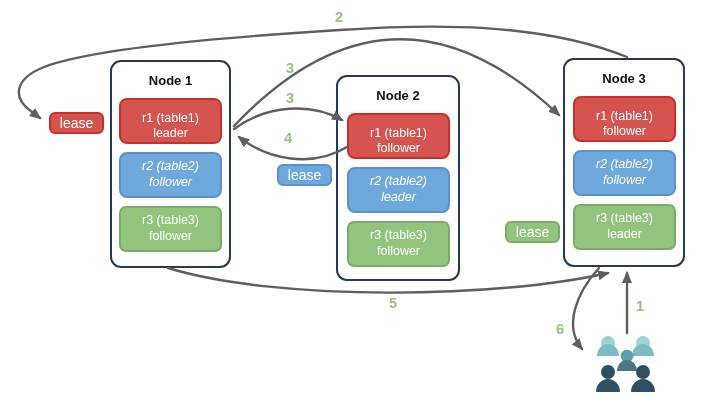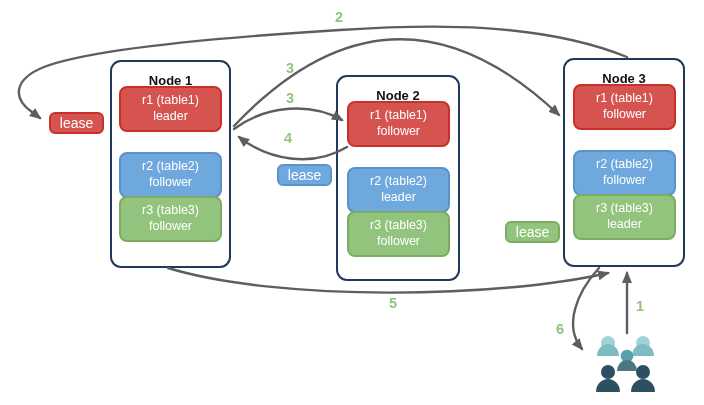--- a/index.html
+++ b/index.html
@@ -13,21 +13,21 @@
   .node-title { text-align:center; font-weight:bold; font-size:13px; color:#111; margin-top:11px; }
   .replica {
     position:absolute; left:7px; width:103px; height:46px;
     border-radius:8px; border:2px solid; color:#fff;
     display:flex; flex-direction:column; align-items:center; justify-content:center;
     font-size:12.5px; line-height:1.25; text-align:center;
   }
   .replica[data-color="red"]   { background:var(--red);   border-color:var(--red-border); }
   .replica[data-color="blue"]  { background:var(--blue);  border-color:var(--blue-border); }
   .replica[data-color="green"] { background:var(--green); border-color:var(--green-border); }
-  .r-slot-1 { top:24px; } .r-slot-2 { top:90px; } .r-slot-3 { top:134px; }
+  .r-slot-1 { top:36px;justify-content:flex-end; } .r-slot-2 { top:90px;font-style:italic; } .r-slot-3 { top:144px;border-radius:7px; }
 
   .lease {
     position:absolute; width:55px; height:22px; border-radius:6px; border:2px solid;
     color:#fff; font-size:14px; display:flex; align-items:center; justify-content:center;
   }
   .lease[data-color="red"]   { background:var(--red);   border-color:var(--red-border); }
   .lease[data-color="blue"]  { background:var(--blue);  border-color:var(--blue-border); }
   .lease[data-color="green"] { background:var(--green); border-color:var(--green-border); }
 
   .step {

